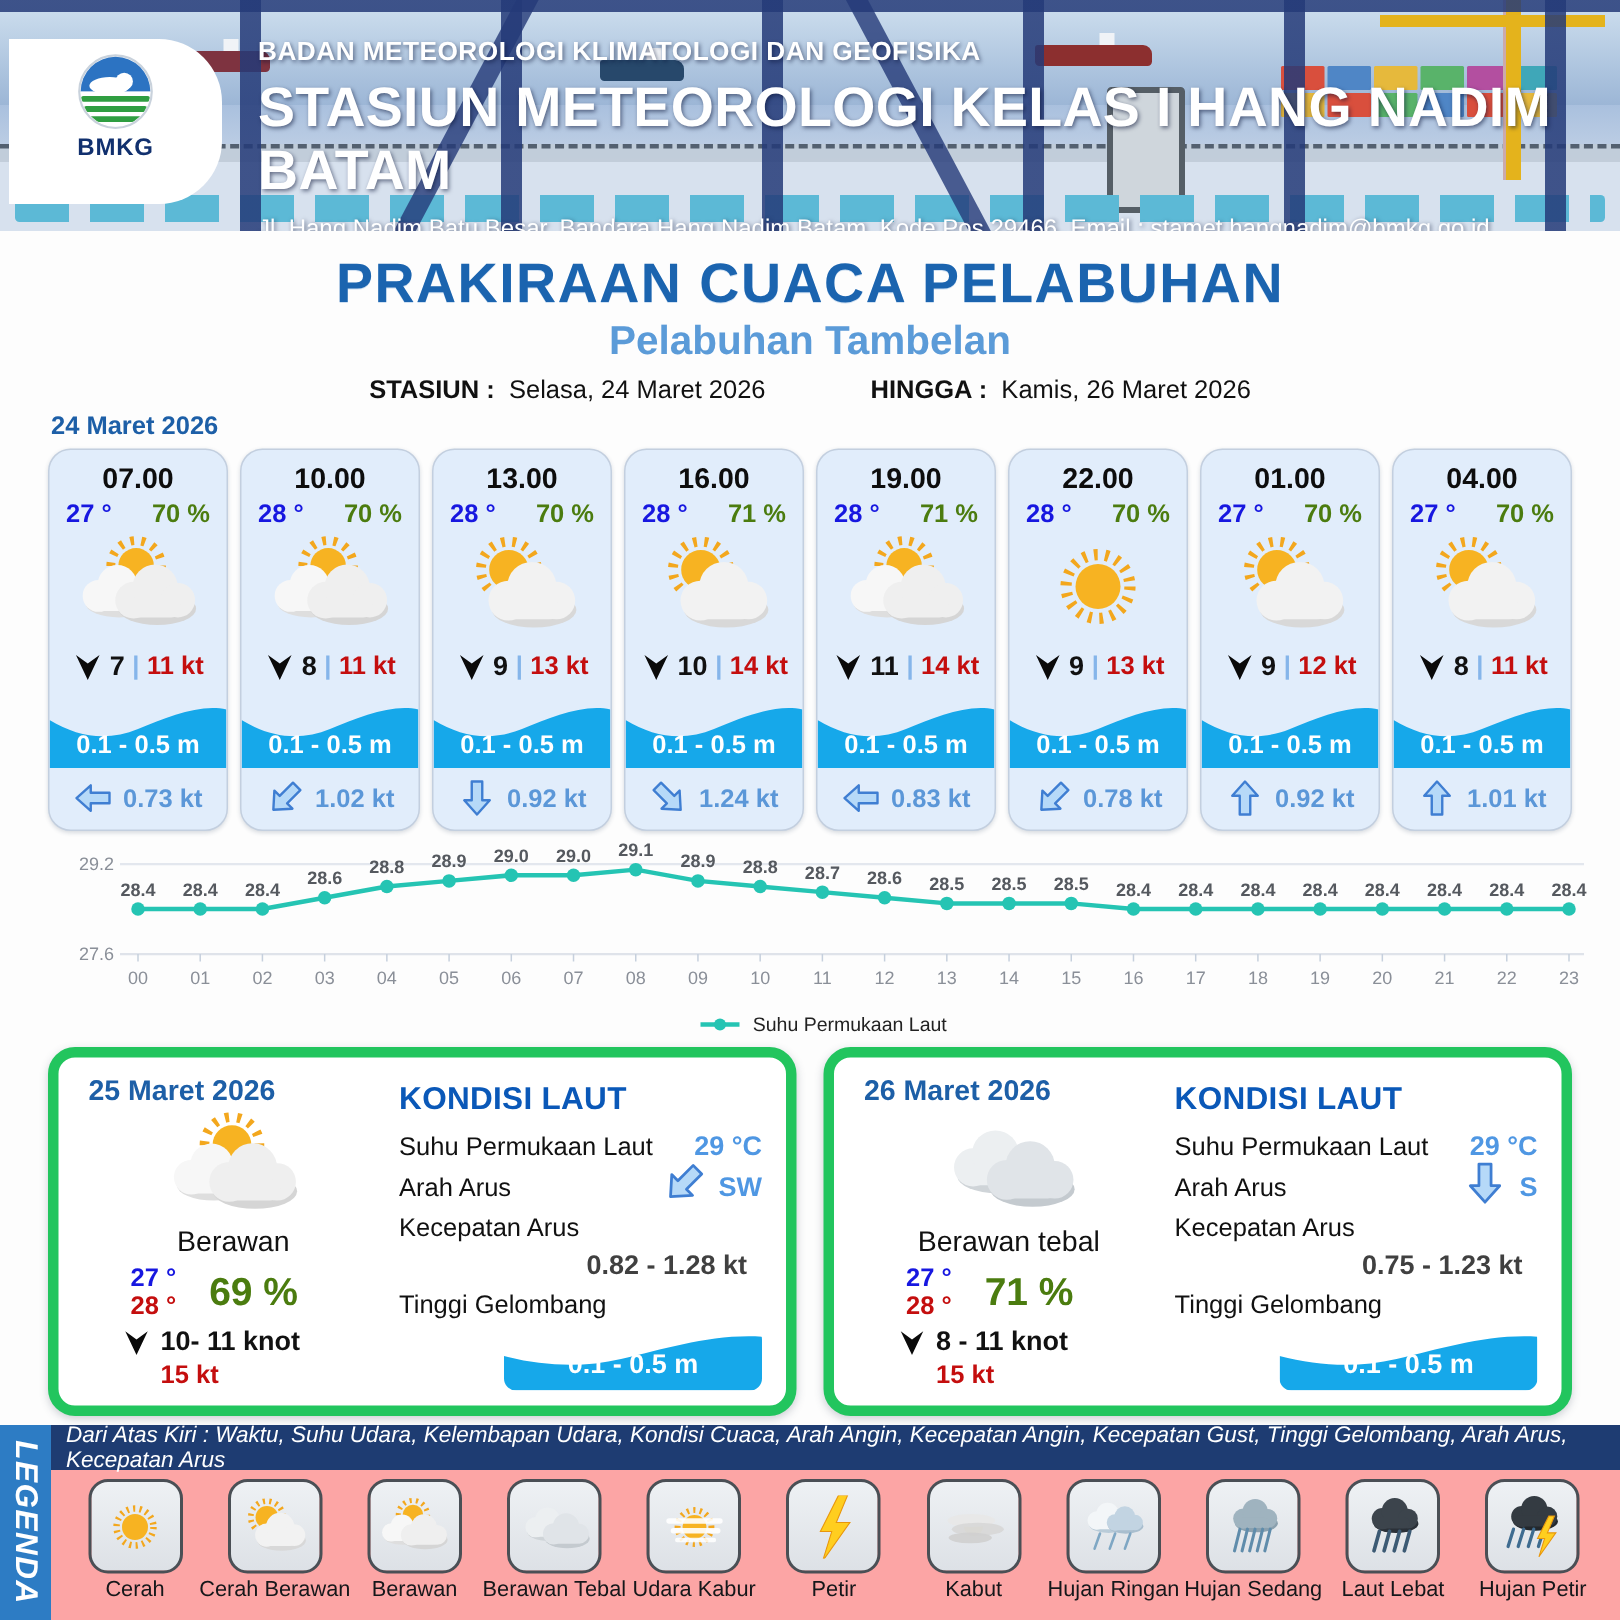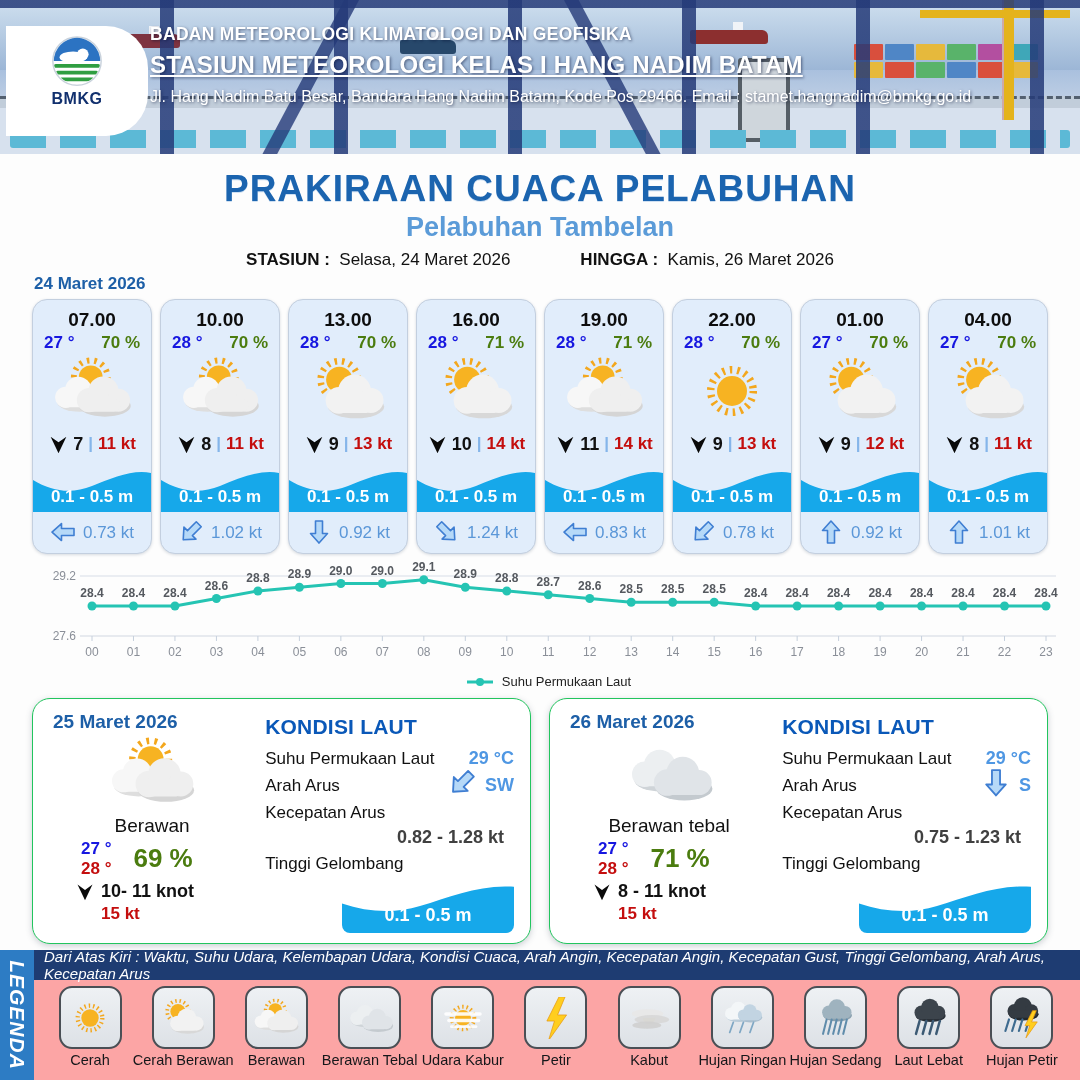--- a/index.html
+++ b/index.html
@@ -34,24 +34,24 @@
   .crane-h { position:absolute; right:10px; top:10px; width:150px; height:8px; background:#e4b31c; }
   .seats { position:absolute; left:10px; bottom:6px; right:10px; height:18px; border-radius:3px;
     background:repeating-linear-gradient(90deg, #5cb9d6 0 36px, transparent 36px 50px); }
   .sign { position:absolute; right:290px; bottom:12px; width:52px; height:84px; background:#cfd6dc;
     border:4px solid #555e66; border-radius:3px; }
 
   .hero-content { position:absolute; inset:0; z-index:5; }
   .logo-box { position:absolute; left:6px; top:26px; width:142px; height:110px; background:#fff;
     border-radius:0 42px 42px 0; display:flex; flex-direction:column; align-items:center; padding-top:8px; }
   .logo-box .bmkg-word { font-weight:bold; font-size:16px; color:#11306e; letter-spacing:.5px; margin-top:-2px; }
-  .hero-text { position:absolute; left:150px; top:24px; right:14px; color:#fff;
+  .hero-text { position:absolute; left:172px; top:24px; right:14px; color:#fff;
     text-shadow:1px 1px 3px rgba(5,15,50,.55); }
   .ht-org { font-size:17.5px; font-weight:bold; letter-spacing:.3px; }
-  .ht-station { font-size:24px; font-weight:bold; margin-top:6px; letter-spacing:.2px;text-decoration:underline; }
+  .ht-station { font-size:37px; font-weight:bold; margin-top:6px; letter-spacing:.2px; }
   .ht-addr { font-size:16px; margin-top:9px; font-weight:400; }
 
   
   .titlebox { flex:none; height:118px; text-align:center; padding-top:14px; }
   .t-main { font-size:37px; font-weight:bold; color:#1b64af; letter-spacing:1px;
     text-shadow:0 1px 0 #cfe0f2; }
   .t-sub { font-size:27px; font-weight:bold; color:#5b9bd8; margin-top:2px; }
   .t-valid { margin-top:7px; font-size:17px; color:#111; display:flex; justify-content:center; gap:70px; }
   .t-valid b { font-weight:bold; }
 
@@ -70,30 +70,30 @@
   .fc-wind { display:flex; align-items:center; gap:4px; height:30px; }
   .fc-wind .dart { width:21px; height:21px; }
   .fc-wval { font-size:18px; font-weight:bold; color:#111; }
   .fc-bar { color:#85b5ea; font-weight:bold; font-size:17px; margin:0 1px; }
   .fc-gust { font-size:17px; font-weight:bold; color:#c40e0e; }
   .fc-wave { position:relative; width:100%; height:48px; margin-top:5px; }
   .fc-wave svg { position:absolute; inset:0; width:100%; height:100%; }
   .fc-wave span { position:absolute; left:0; right:0; bottom:5px; text-align:center;
     color:#fff; font-size:17px; font-weight:bold; }
   .fc-cur { height:41px; display:flex; align-items:center; justify-content:center; gap:7px;
-    font-size:17px; font-weight:normal; color:#5b97d8; width:100%; }
+    font-size:17px; font-weight:bold; color:#5b97d8; width:100%; }
 
   
   .chartbox { flex:none; height:138px; padding:4px 30px 0 30px;margin-left:16px; }
   .chart-legend { display:flex; justify-content:center; align-items:center; gap:7px;
     font-size:13px; color:#222; margin-top:0px; }
 
   
   .daysrow { flex:none; height:252px; display:flex; gap:18px; padding:6px 32px 0 32px; }
-  .dcard { flex:1 1 0; background:#fff; border:1px solid #22c55e; border-radius:18px;
+  .dcard { flex:1 1 0; background:#fff; border:7px solid #22c55e; border-radius:18px;
     box-shadow:0 2px 6px rgba(60,70,90,.25); display:flex; padding:12px 16px 10px 20px; }
   .d-left { width:43%; display:flex; flex-direction:column; }
   .d-date { font-size:19px; font-weight:bold; color:#1d5fa7; }
   .d-icon { height:82px; display:flex; align-items:center; justify-content:center; }
   .d-icon svg { width:108px; height:76px; }
   .d-cond { text-align:center; font-size:19px; color:#111; }
   .d-temps { display:flex; align-items:center; gap:22px; margin:2px 0 0 28px; }
   .d-tcol { display:flex; flex-direction:column; line-height:1.15; }
   .d-tmin { font-size:17px; font-weight:bold; color:#1717e0; }
   .d-tmax { font-size:17px; font-weight:bold; color:#c40e0e; }

